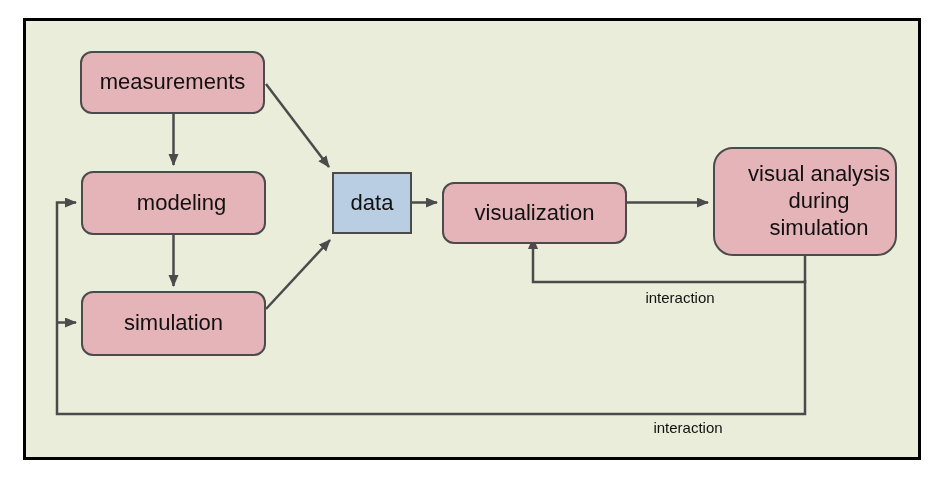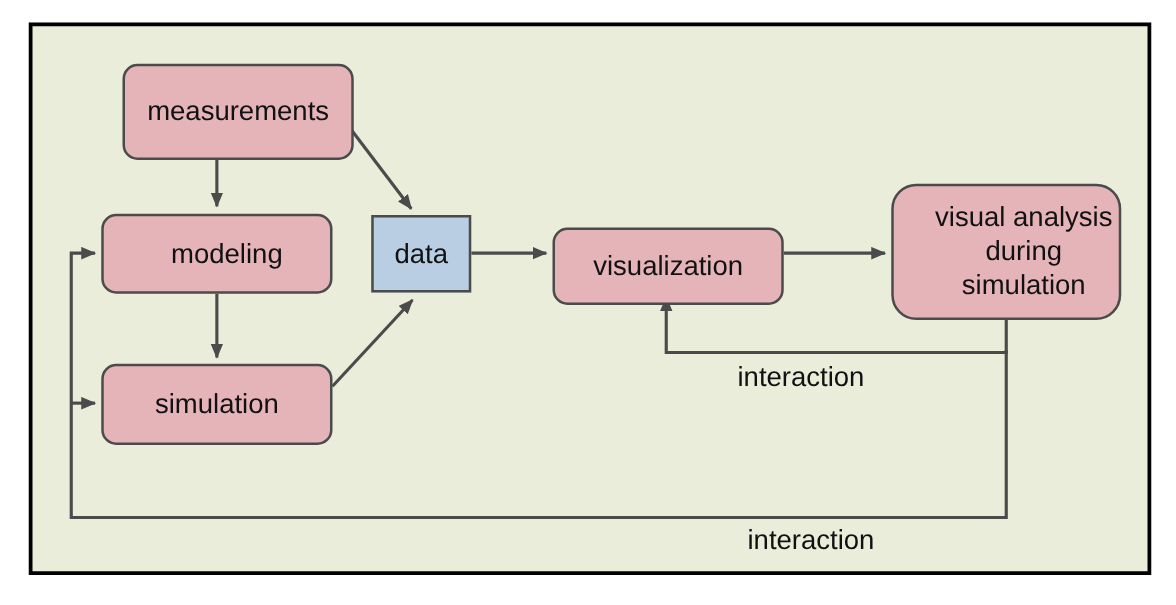--- a/index.html
+++ b/index.html
@@ -40,34 +40,35 @@
     display: flex;
     align-items: center;
     justify-content: center;
     text-align: center;
     font-size: 22px;
     line-height: 1.22;
     color: #111111;
     white-space: pre-line;
   }
   .node.pink { background: #e5b4b9; border-radius: 12px; }
-  .node.blue { background: #b9cde3; border-radius: 0; }
+  .node.blue { background: #b9cde3; border-radius: 0; margin-left: 35px; }
   .node.big  { border-radius: 20px; padding-left: 28px; }
 
-  #node-measurements   { left: 98px;  top: 51px;  width: 185px; height: 77px; }
+  #node-measurements   { left: 80px;  top: 51px;  width: 185px; height: 63px; }
   #node-modeling       { left: 81px;  top: 171px; width: 185px; height: 64px; padding-left: 16px; }
   #node-simulation     { left: 81px;  top: 291px; width: 185px; height: 65px; }
   #node-data           { left: 297px; top: 172px; width: 80px;  height: 62px; }
   #node-visualization  { left: 442px; top: 182px; width: 185px; height: 62px; }
   #node-visual-analysis{ left: 713px; top: 147px; width: 184px; height: 109px; }
 
   .edge-label {
     position: absolute;
-    font-size: 22px;
+    font-size: 15px;
     color: #111111;
+    text-align: center;
     width: 180px;
   }
   #label-interaction-upper { left: 590px; top: 289px; }
   #label-interaction-lower { left: 598px; top: 419px; }
 </style>
 </head>
 <body>
 
 <div id="stage">
 

